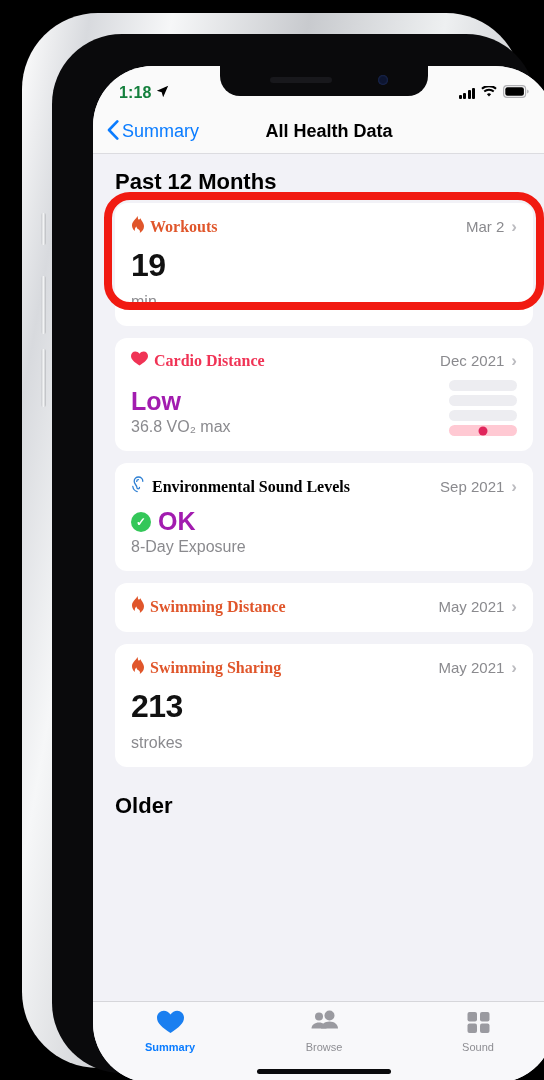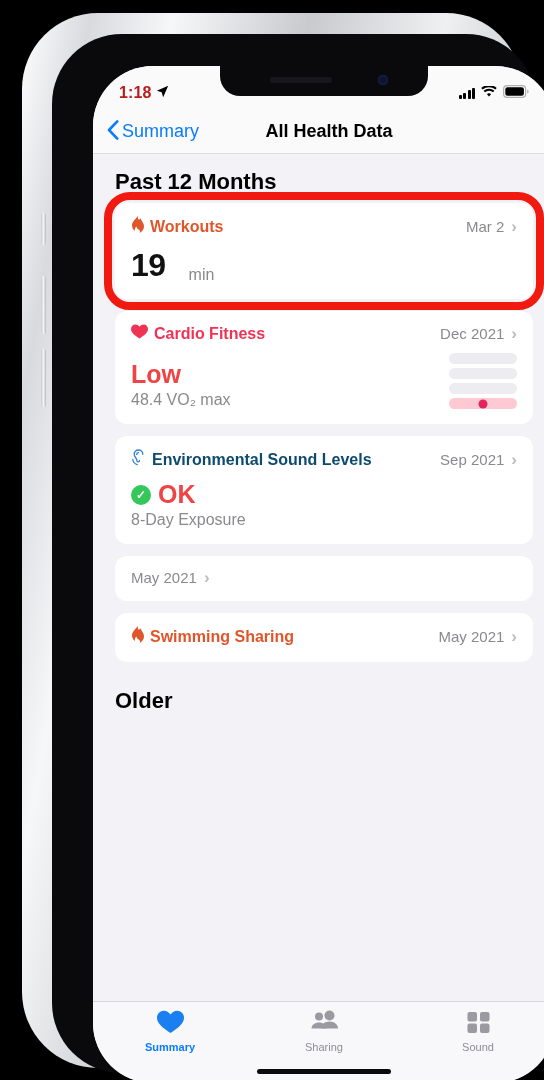--- a/index.html
+++ b/index.html
@@ -57,21 +57,21 @@
                background:linear-gradient(90deg,#b8babe,#f2f3f4,#c9cbcf); }
 
   
   #status-bar{
     position:absolute; left:0; top:0; width:462px; height:44px;
     z-index:20; background:#fafafa;
     display:flex; align-items:center; justify-content:space-between;
     padding:10px 26px 0 26px;
   }
   #status-left{ display:flex; align-items:center; gap:5px; }
-  #status-time{ font-size:16px; font-weight:600; color:#b91c1c; letter-spacing:.1px; }
+  #status-time{ font-size:16px; font-weight:600; color:#15803d; letter-spacing:.1px; }
   #status-right{ display:flex; align-items:center; gap:6px; }
   .bar{ display:inline-block; width:3px; background:#000; border-radius:1px; }
   #signal{ display:flex; align-items:flex-end; gap:1.5px; height:11px; }
 
   
   #nav-bar{
     position:absolute; left:0; top:44px; width:462px; height:44px;
     background:#fafafa; z-index:19;
     display:flex; align-items:center;
     border-bottom:1px solid #dcdce0;
@@ -95,29 +95,29 @@
     font-size:22px; font-weight:700; color:#000;
     padding:14px 22px 8px 22px;
   }
   .card{
     background:#fff; margin:0 22px 12px 22px;
     border-radius:12px; padding:13px 16px 15px 16px;
     position:relative;
   }
   .card-top{ display:flex; align-items:center; justify-content:space-between; }
   .card-title-wrap{ display:flex; align-items:center; gap:6px; min-width:0; }
-  .card-title{ font-size:16px; font-weight:700; white-space:nowrap; }
+  .card-title{ font-size:16px; font-weight:700; white-space:nowrap;font-family:Liberation Serif, serif; }
   .card-date{ font-size:15px; color:#8a8a8e; white-space:nowrap; }
   .card-right{ display:flex; align-items:center; gap:7px; }
   .chev{ color:#bcbcc0; font-size:17px; line-height:1; font-weight:600; }
   .card-body{ margin-top:10px; display:flex; align-items:flex-end; justify-content:space-between; }
-  .value-row{ display:flex; align-items:flex-end; gap:23px; }
+  .value-row{ display:flex; align-items:flex-start; gap:9px;flex-direction:column; }
   .value-num{ font-size:32px; font-weight:700; color:#111; letter-spacing:-.5px; }
   .value-unit{ font-size:16px; color:#8a8a8e; }
-  .value-word{ font-size:25px; font-weight:700; color:#ef4444; }
+  .value-word{ font-size:25px; font-weight:700; color:#a21caf; }
   .sub-text{ font-size:16px; color:#8a8a8e; margin-top:2px; }
 
   
   #cardio-levels{ display:flex; flex-direction:column; gap:4px; width:68px; }
   .level-bar{ height:11px; border-radius:6px; background:#ededf1; }
   .level-bar.active{ background:#ffc9d3; position:relative; }
   #level-dot{
     position:absolute; left:50%; top:50%; transform:translate(-50%,-50%);
     width:9px; height:9px; border-radius:50%; background:#e0265c;
   }
@@ -247,31 +247,31 @@
         </div>
 
         <div class="card">
           <div class="card-top">
             <div class="card-title-wrap">
               <span>
                 <svg width="17" height="15" viewBox="0 0 17 15">
                     <path d="M8.5 14.5C3.2 11 0 8.3 0 4.9 0 2.2 2 .4 4.3.4c1.6 0 3.2.9 4.2 2.3C9.5 1.3 11.1.4 12.7.4 15 .4 17 2.2 17 4.9c0 3.4-3.2 6.1-8.5 9.6z" fill="#f03355"></path>
                   </svg>
               </span>
-              <span class="card-title" style="color:#f03355">Cardio Fitness</span>
+              <span class="card-title" style="color:#f03355">Cardio Distance</span>
             </div>
             <div class="card-right">
               <span class="card-date">Dec 2021</span>
               <span class="chev">›</span>
             </div>
           </div>
           <div class="card-body">
             <div>
               <div class="value-word">Low</div>
-              <div class="sub-text">48.4 VO₂ max</div>
+              <div class="sub-text">36.8 VO₂ max</div>
             </div>
             <div id="cardio-levels">
               <div class="level-bar"></div>
               <div class="level-bar"></div>
               <div class="level-bar"></div>
               <div class="level-bar active">
                 <span id="level-dot"></span>
               </div>
             </div>
           </div>
@@ -280,60 +280,74 @@
         <div class="card">
           <div class="card-top">
             <div class="card-title-wrap">
               <span>
                 <svg width="15" height="17" viewBox="0 0 15 17">
                   <path d="M11.8 5.3c0-2.4-1.9-4.3-4.3-4.3S3.2 2.9 3.2 5.3c0 1.4.6 2.3 1.3 3.2.8 1 1.4 1.8 1.4 3.1 0 .7.6 1.2 1.3 1.2.8 0 1.3-.6 1.3-1.3" fill="none" stroke="#2d7fd3" stroke-width="1.3" stroke-linecap="round"></path>
                   <path d="M7.5 3.6a1.8 1.8 0 0 0-1.8 1.8" fill="none" stroke="#2d7fd3" stroke-width="1.3" stroke-linecap="round"></path>
                   <path d="M6.2 15.6c-2.4-.7-4-2.6-4.4-5.1" fill="none" stroke="#2d7fd3" stroke-width="1.3" stroke-linecap="round"></path>
                 </svg>
               </span>
-              <span class="card-title" style="color:#0c4a6e">Environmental Sound Levels</span>
+              <span class="card-title" style="color:#000000">Environmental Sound Levels</span>
             </div>
             <div class="card-right">
               <span class="card-date">Sep 2021</span>
               <span class="chev">›</span>
             </div>
           </div>
           <div class="card-body">
             <div>
               <div id="ok-row">
                 <span id="ok-check">✓</span>
                 <span class="value-word">OK</span>
               </div>
               <div class="sub-text">8-Day Exposure</div>
             </div>
           </div>
         </div>
 
         <div class="card">
           <div class="card-top">
-            <div class="card-right">
-              <span class="card-date">May 2021</span>
-              <span class="chev">›</span>
-            </div>
-          </div>
-        </div>
-
-        <div class="card">
-          <div class="card-top">
             <div class="card-title-wrap">
               <span>
                 <svg width="13" height="17" viewBox="0 0 13 17">
                     <path d="M6.5 0C5 3 3.2 3.8 1.7 6.4c-1.6 2.8-.3 6.9 2.3 8.5-.5-1.8.1-3.3 1.4-4.5.3 1.6 1.2 2.4 2.4 3.2 1.1.7 1.5 2 1 3.3C11.6 15.5 13 12.9 13 10.3 13 6.8 10.3 5 9.5 2.3 8.6 3.8 7.6 3.9 7.2 3.2 6.9 2.5 6.9 1.2 6.5 0z" fill="#e0562b"></path>
                   </svg>
               </span>
+              <span class="card-title" style="color:#e0562b">Swimming Distance</span>
+            </div>
+            <div class="card-right">
+              <span class="card-date">May 2021</span>
+              <span class="chev">›</span>
+            </div>
+          </div>
+        </div>
+
+        <div class="card">
+          <div class="card-top">
+            <div class="card-title-wrap">
+              <span>
+                <svg width="13" height="17" viewBox="0 0 13 17">
+                    <path d="M6.5 0C5 3 3.2 3.8 1.7 6.4c-1.6 2.8-.3 6.9 2.3 8.5-.5-1.8.1-3.3 1.4-4.5.3 1.6 1.2 2.4 2.4 3.2 1.1.7 1.5 2 1 3.3C11.6 15.5 13 12.9 13 10.3 13 6.8 10.3 5 9.5 2.3 8.6 3.8 7.6 3.9 7.2 3.2 6.9 2.5 6.9 1.2 6.5 0z" fill="#e0562b"></path>
+                  </svg>
+              </span>
               <span class="card-title" style="color:#e0562b">Swimming Sharing</span>
             </div>
             <div class="card-right">
               <span class="card-date">May 2021</span>
               <span class="chev">›</span>
+            </div>
+          </div>
+          <div class="card-body">
+            <div class="value-row">
+              <span class="value-num">213</span>
+              <span class="value-unit">strokes</span>
             </div>
           </div>
         </div>
 
         <div class="section-header">Older</div>
 
       </div>
 
       <div id="annotation-box"></div>
 
@@ -348,21 +362,21 @@
         </div>
         <div class="tab-item">
           <span>
             <svg width="30" height="24" viewBox="0 0 30 24">
               <circle cx="10" cy="6.5" r="4" fill="#9a9aa0"></circle>
               <circle cx="20.5" cy="5.5" r="5" fill="#9a9aa0"></circle>
               <path d="M2.5 18.5c0-3.6 3.4-6 7.5-6s7.5 2.4 7.5 6z" fill="#9a9aa0"></path>
               <path d="M12 18.5c0-4.2 3.8-7 8.5-7s8.5 2.8 8.5 7z" fill="#9a9aa0"></path>
             </svg>
           </span>
-          <span class="tab-label">Sharing</span>
+          <span class="tab-label">Browse</span>
         </div>
         <div class="tab-item">
           <span>
             <svg width="25" height="24" viewBox="0 0 24 24">
               <rect x="1" y="2" width="9.5" height="9.5" rx="2" fill="#9a9aa0"></rect>
               <rect x="13.5" y="2" width="9.5" height="9.5" rx="2" fill="#9a9aa0"></rect>
               <rect x="1" y="13.5" width="9.5" height="9.5" rx="2" fill="#9a9aa0"></rect>
               <rect x="13.5" y="13.5" width="9.5" height="9.5" rx="2" fill="#9a9aa0"></rect>
             </svg>
           </span>

